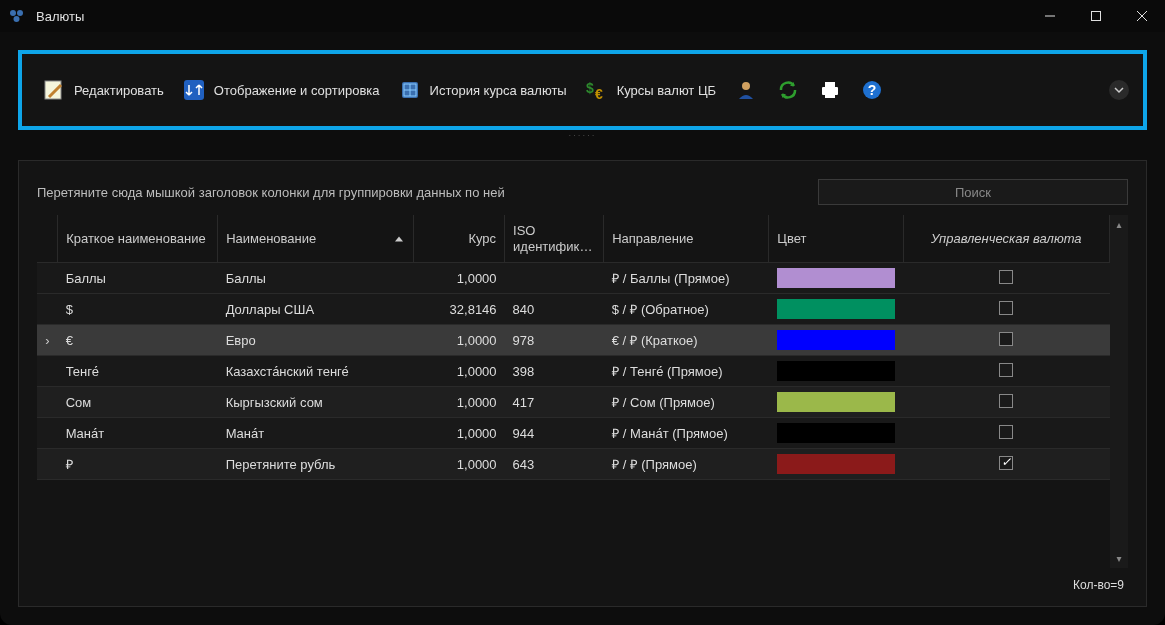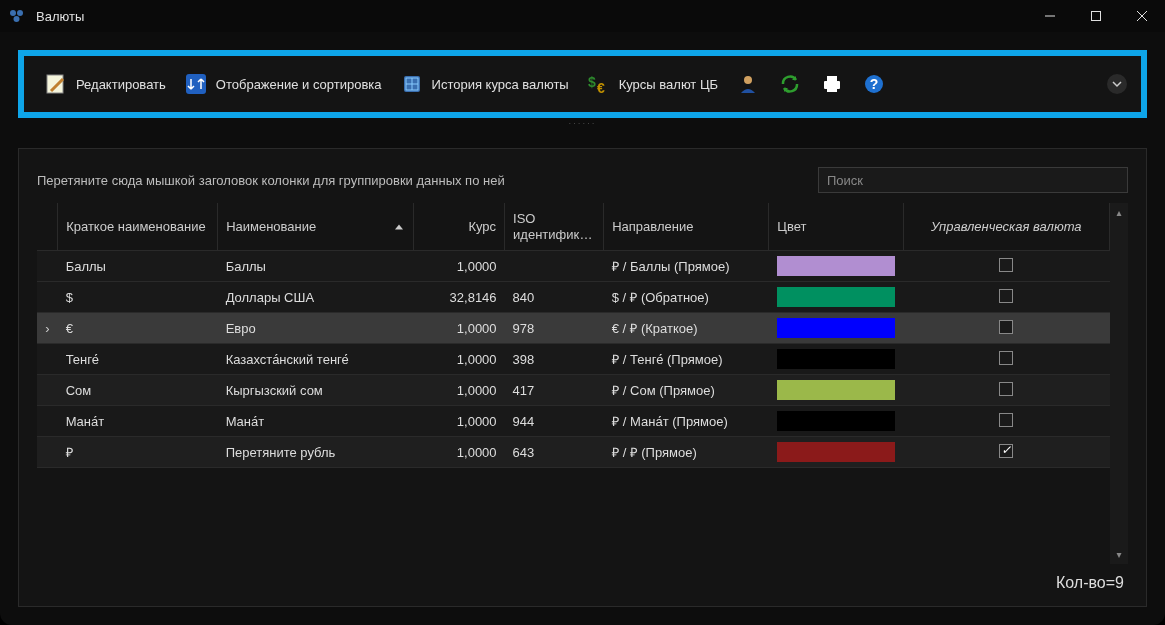--- a/index.html
+++ b/index.html
@@ -55,23 +55,23 @@
   }
 
   .content-outer {
     flex: 1;
     padding: 18px;
     display: flex;
     flex-direction: column;
     gap: 0;
   }
   .toolbar-wrap {
-    border: 6px solid #0ea5e9;
+    border: 4px solid #0ea5e9;
     background: #141414;
-    padding: 12px 14px;
+    padding: 20px 14px;
     display: flex;
     align-items: center;
     gap: 6px;
   }
   .tb-item {
     display: flex;
     align-items: center;
     gap: 8px;
     padding: 4px 6px;
     border-radius: 3px;
@@ -127,20 +127,21 @@
     font-size: 13px;
   }
   .search-box {
     width: 310px;
     height: 26px;
     background: #1a1a1a;
     border: 1px solid #3a3a3a;
     color: #aaa;
     padding: 12px 8px;
     font-size: 13px;
+    text-align: center;
   }
   .search-box::placeholder { color: #888; }
 
   .table {
     display: table;
     width: 100%;
     border-collapse: collapse;
     table-layout: fixed;
   }
   .thead, .tbody { display: table-row-group; }
@@ -226,21 +227,21 @@
     padding: 4px 0;
     color: #888;
     font-size: 10px;
   }
 
   .footer {
     display: flex;
     justify-content: flex-end;
     padding: 10px 4px 0 0;
     color: #ddd;
-    font-size: 16px;
+    font-size: 12px;
   }
 </style>
 </head>
 <body>
 
 <div class="window">
 
   <div class="titlebar">
     <div class="app-icon">
       <svg width="16" height="16" viewBox="0 0 16 16">

